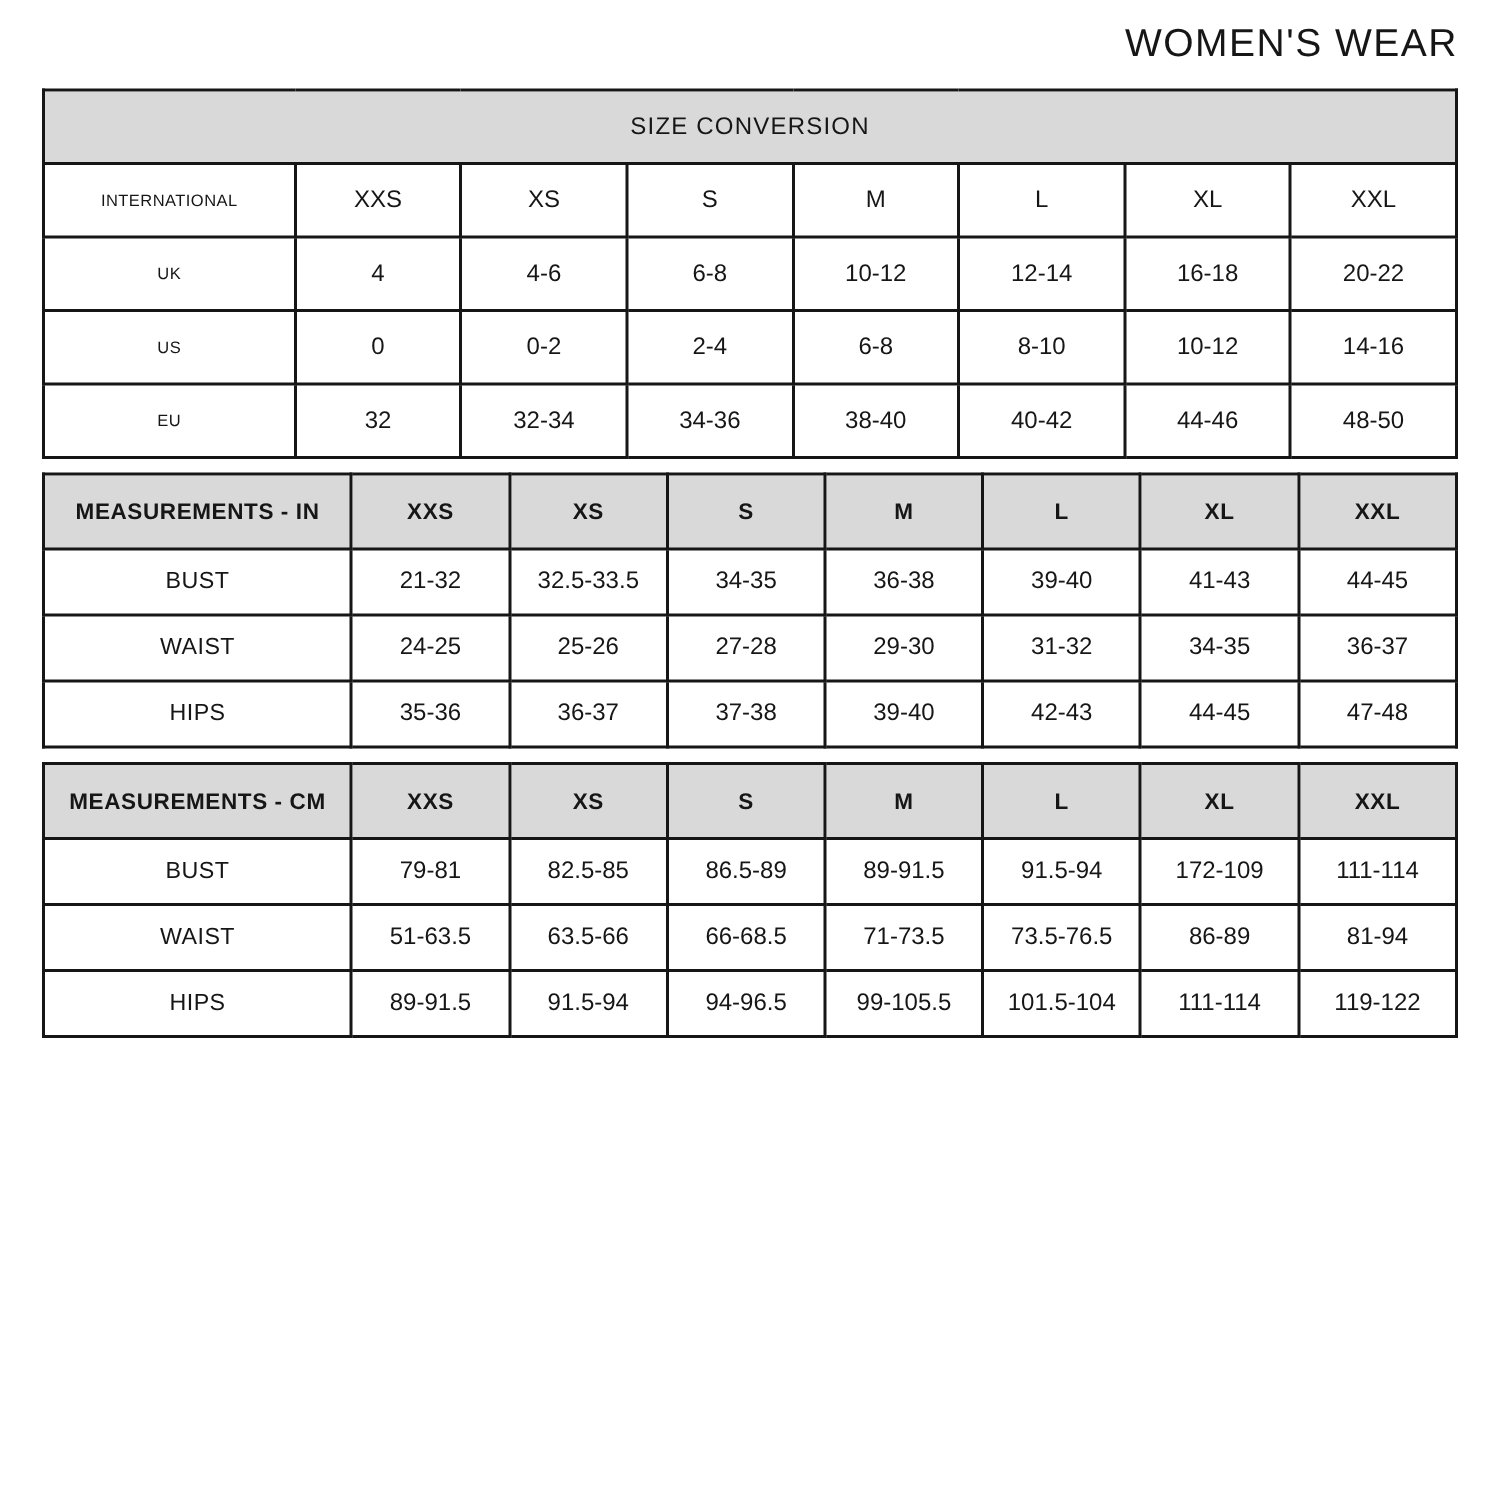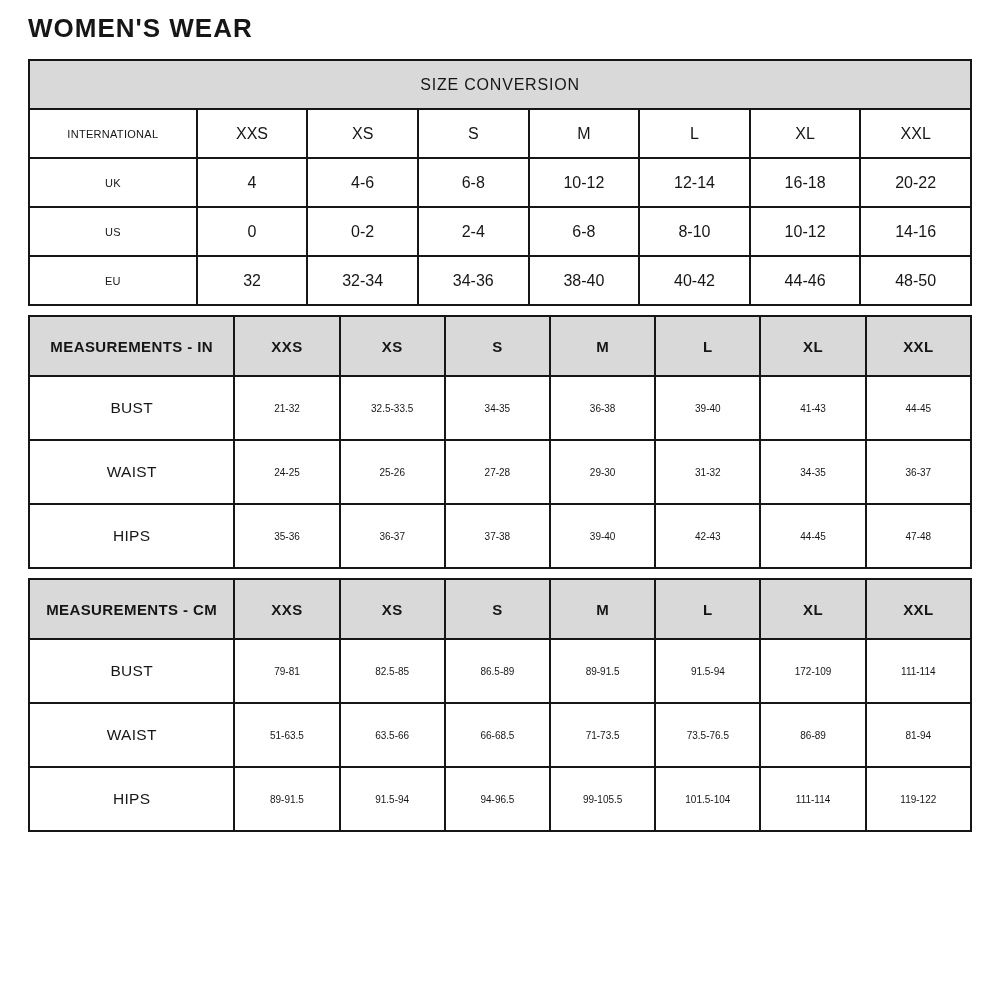--- a/index.html
+++ b/index.html
@@ -10,23 +10,23 @@
     color: #161616;
   }
   .page {
     width: 1000px;
     height: 1000px;
     background: #ffffff;
     padding: 12px 28px 0 28px;
     margin: 0 auto;
   }
   .title {
-    text-align: left;
+    text-align: right;
     font-size: 26px;
-    font-weight: 700;
+    font-weight: 400;
     letter-spacing: 1px;
     margin: 0 0 15px 0;
     line-height: 32px;
   }
   table.tbl {
     width: 100%;
     border-collapse: collapse;
     table-layout: fixed;
   }
   table.tbl + table.tbl { margin-top: 9px; }
@@ -43,28 +43,28 @@
     height: 50px;
     font-weight: 700;
     font-size: 16px;
     letter-spacing: 0.8px;
   }
   .conv td { height: 49px; font-size: 16px; font-weight: 500; }
   .conv .row-label { font-size: 11px; letter-spacing: 0.3px; }
   
   .meas th {
     background: #d9d9d9;
-    height: 60px;
+    height: 50px;
     font-size: 15px;
     font-weight: 700;
     letter-spacing: 0.4px;
   }
-  .meas td { height: 64px; }
+  .meas td { height: 44px; }
   .meas .row-label { font-size: 15.5px; font-weight: 500; letter-spacing: 0.3px; }
-  .meas .value-cell { font-size: 10px; font-weight: 500; }
+  .meas .value-cell { font-size: 16px; font-weight: 500; }
 </style>
 </head>
 <body>
 
 <div class="page">
 
   <h1 class="title">WOMEN'S WEAR</h1>
 
   <table class="tbl conv">
     <colgroup>

